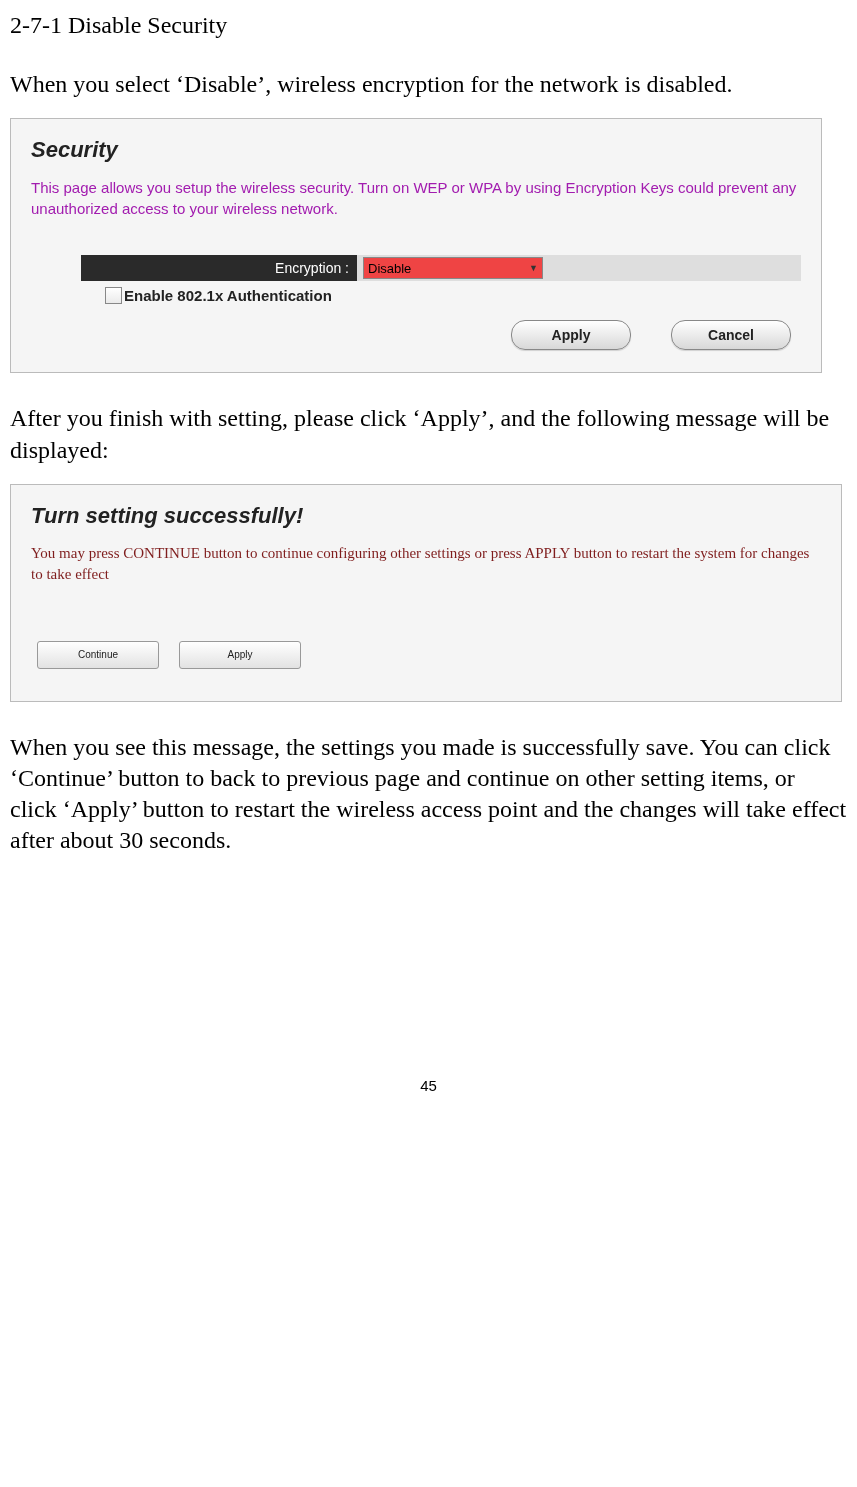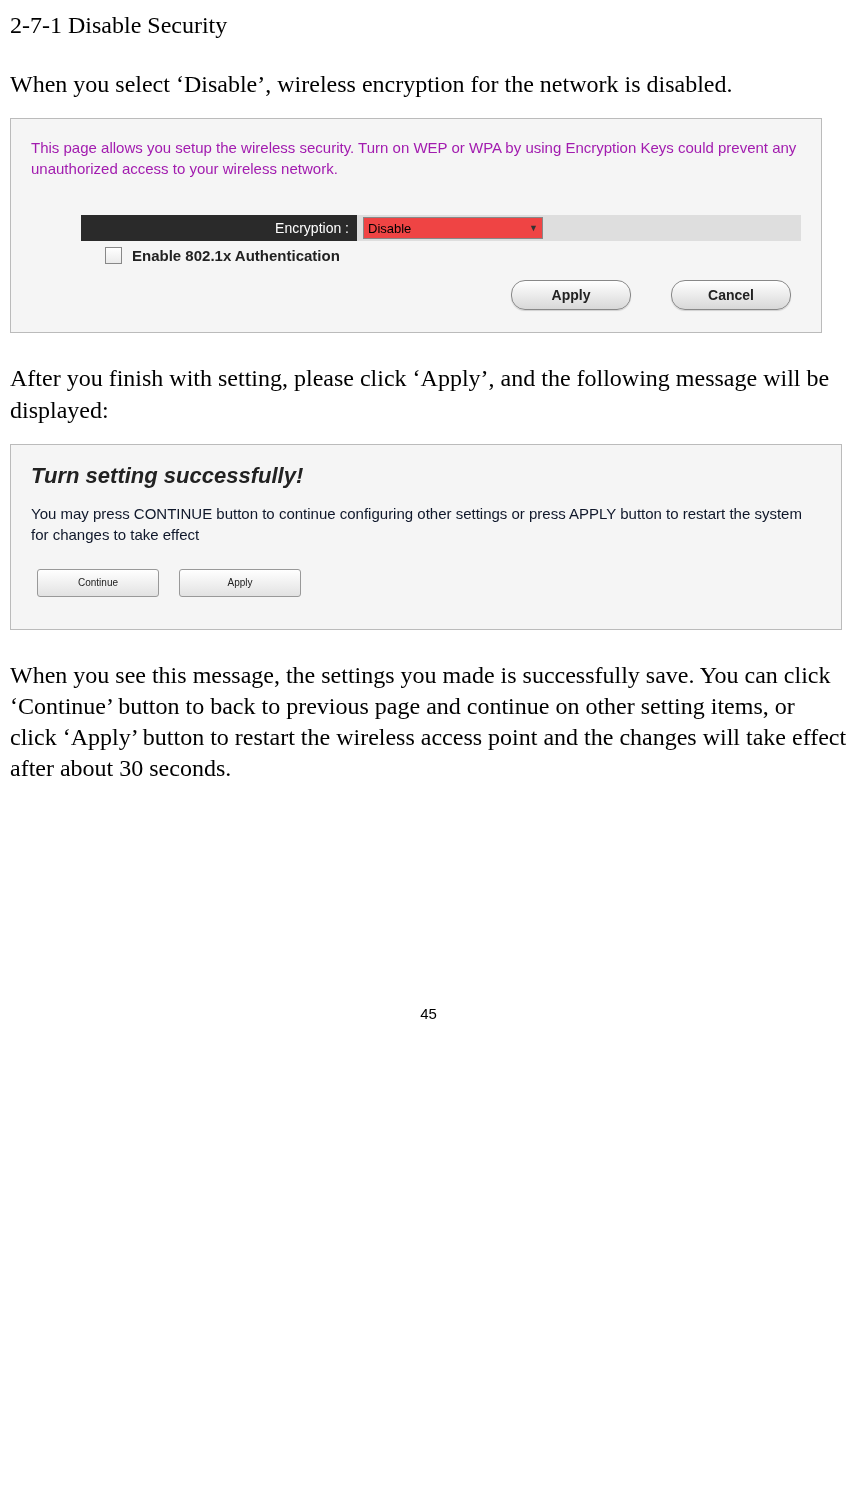--- a/index.html
+++ b/index.html
@@ -38,22 +38,23 @@
     color: #222;
     margin-bottom: 14px;
   }
   .shot-desc {
     font-size: 15px;
     color: #a21caf;
     line-height: 1.4;
     margin-bottom: 36px;
   }
   .shot-desc.two {
-    margin-bottom: 24px;
-    color: #0f172a;
+    margin-bottom: 56px;
+    color: #7f1d1d;
+    font-family: Liberation Serif, serif;
   }
   .form-row {
     display: flex;
     align-items: stretch;
     margin-left: 50px;
     margin-right: 0;
     height: 26px;
   }
   .form-label-cell {
     background: #2a2a2a;
@@ -85,21 +86,21 @@
   }
   .select-arrow {
     font-size: 9px;
     color: #333;
   }
   .checkbox-row {
     margin-left: 50px;
     margin-top: 6px;
     display: flex;
     align-items: center;
-    gap: 10px;
+    gap: 2px;
     font-size: 15px;
     font-weight: bold;
     color: #222;
     padding-left: 24px;
   }
   .checkbox-box {
     width: 15px;
     height: 15px;
     border: 1px solid #888;
     background: linear-gradient(#fff,#eaeaea);
@@ -152,20 +153,21 @@
   }
 </style>
 </head>
 <body>
 
 <p class="doc-text section-heading">2-7-1 Disable Security</p>
 
 <p class="doc-text">When you select ‘Disable’, wireless encryption for the network is disabled.</p>
 
 <div class="screenshot one">
+  <div class="shot-title">Security</div>
   <div class="shot-desc">This page allows you setup the wireless security. Turn on WEP or WPA by using Encryption Keys could prevent any unauthorized access to your wireless network.</div>
   <div class="form-row">
     <div class="form-label-cell">Encryption :</div>
     <div class="form-value-cell">
       <div class="select-box">
         <span>Disable</span>
         <span class="select-arrow">▼</span>
       </div>
     </div>
   </div>

